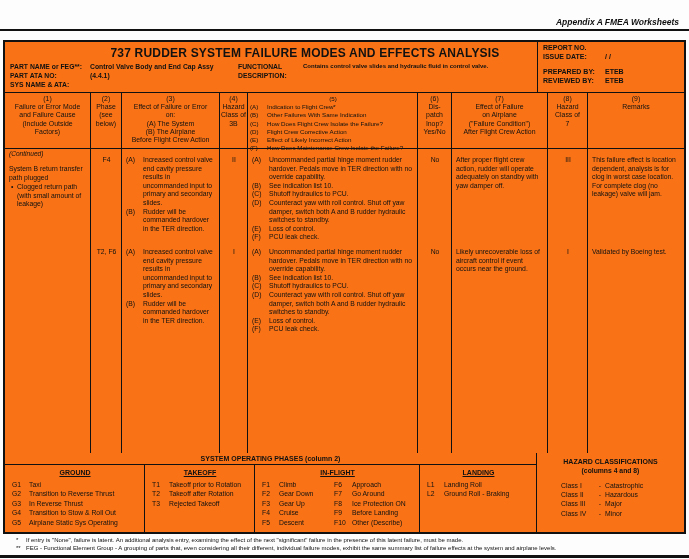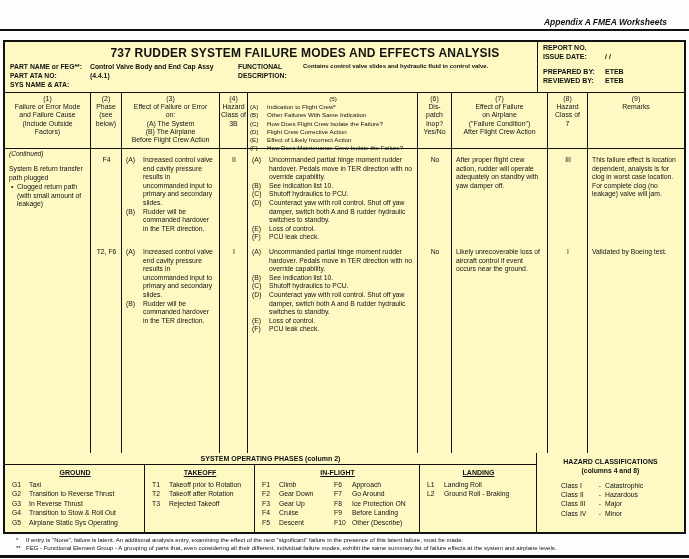--- a/index.html
+++ b/index.html
@@ -5,27 +5,27 @@
   * { margin:0; padding:0; box-sizing:border-box; }
   html,body { background:#e8e8e8; }
   body { font-family:"Liberation Sans", sans-serif; color:#111; }
   #page {
     position:relative; width:689px; height:559px; background:#fdfdfd;
     overflow:hidden; margin:0 auto;
   }
   
   .run-head { position:absolute; top:17px; font-size:8.5px; font-style:italic; font-weight:bold; white-space:nowrap; }
   .run-head.left { left:8px; }
-  .run-head.right { right:22px;margin-left:18px; }
+  .run-head.right { right:10px;margin-left:18px; }
   .head-rule { position:absolute; top:29px; left:0; width:689px; height:2px; background:#111; }
 
   
   .frame {
     position:absolute; left:3px; top:40px; width:683px; height:494px;
-    border:2px solid #111; background:#fef9c3;
+    border:2px solid #111; background:#f97316;
     display:flex; flex-direction:column;
   }
 
   
   .tblock { position:relative; height:51px; border-bottom:1px solid #111; flex:none; }
   .tblock .doc-title {
     position:absolute; left:70px; top:4px; width:460px; text-align:center;
     font-size:12px; font-weight:bold; letter-spacing:.2px; white-space:nowrap;
   }
   .tl { position:absolute; font-size:6.8px; font-weight:bold; white-space:nowrap; }

